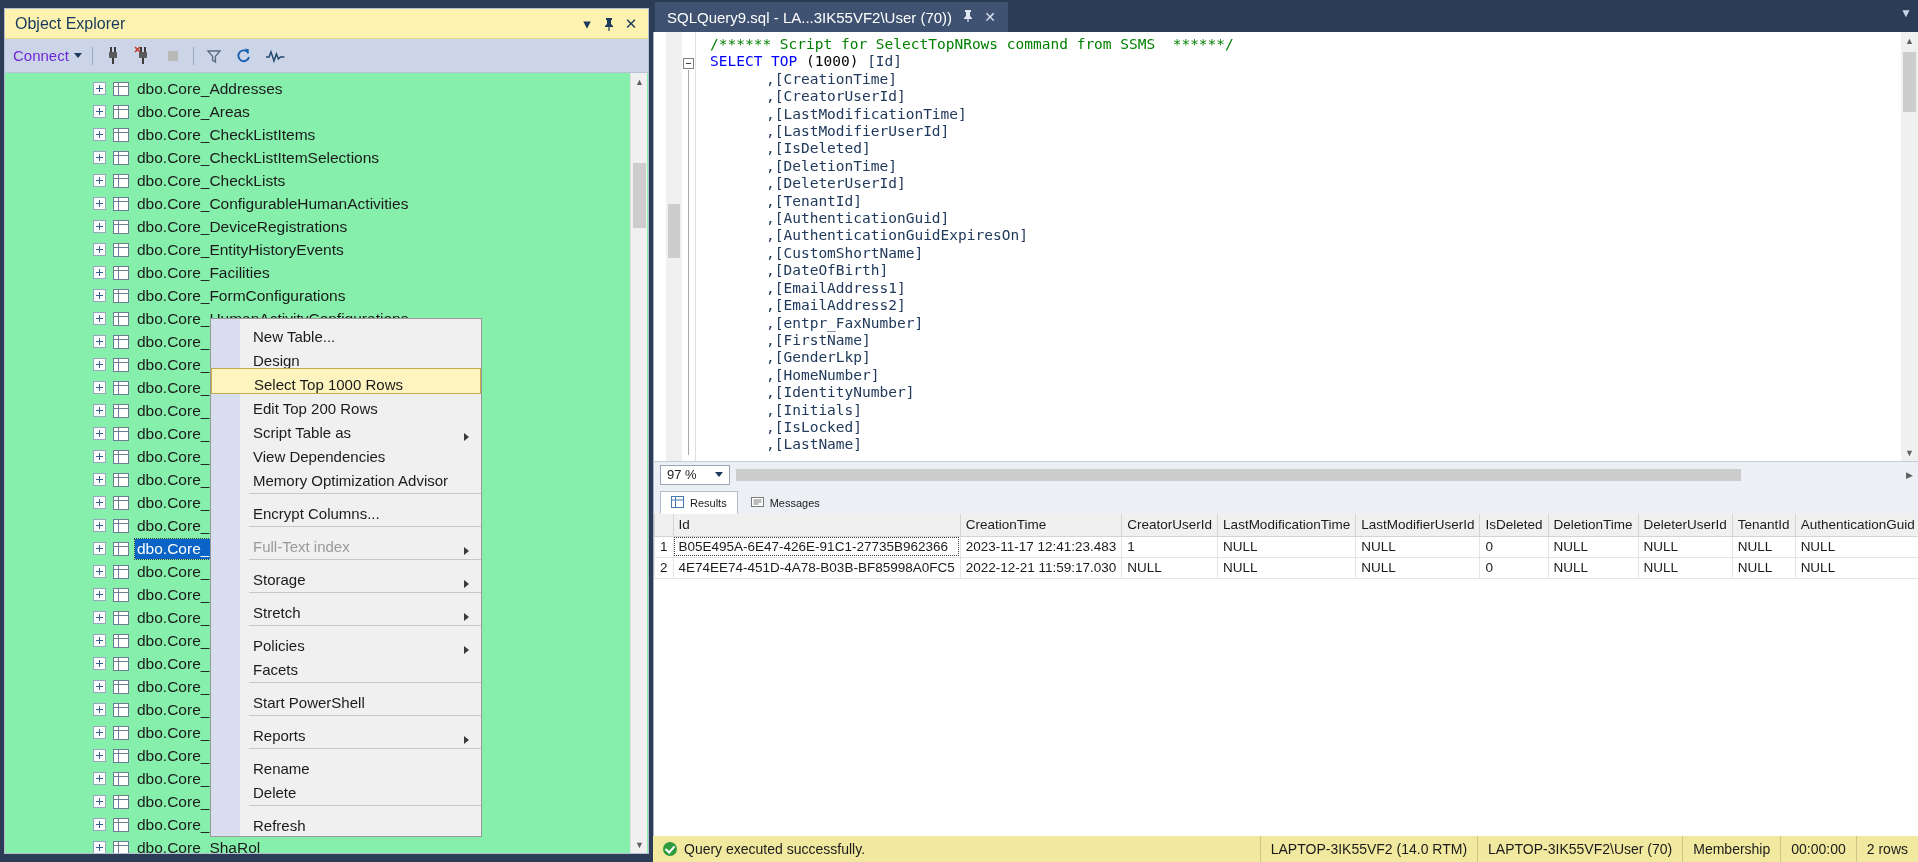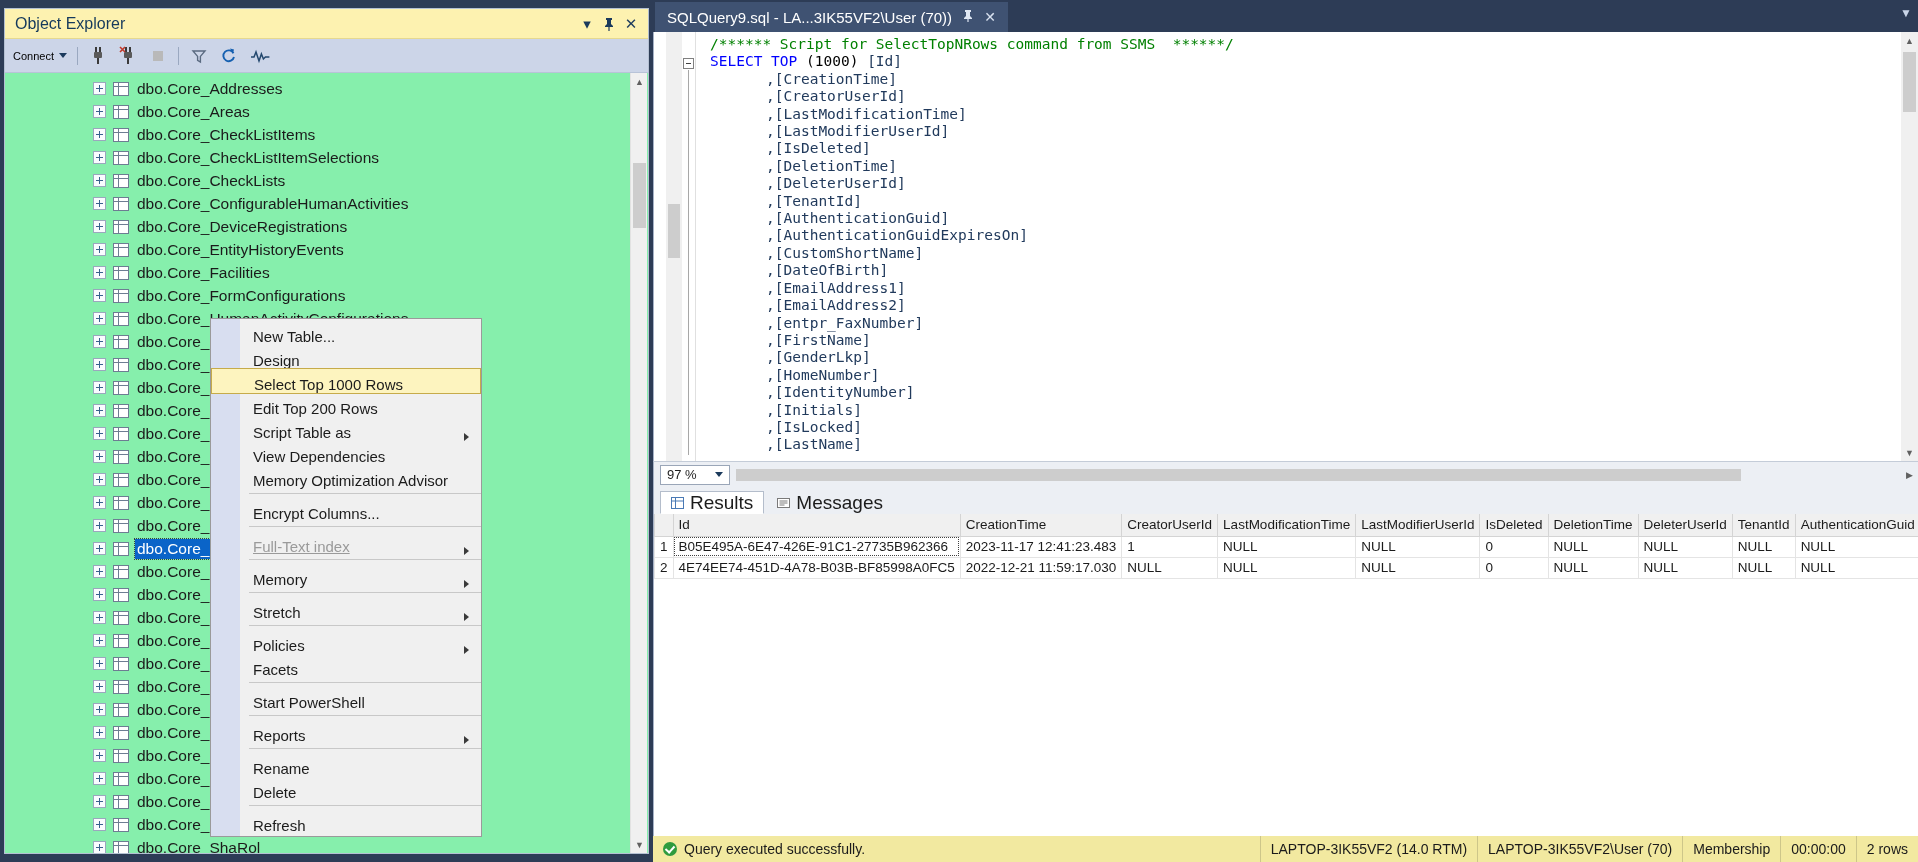--- a/index.html
+++ b/index.html
@@ -33,21 +33,21 @@
     width: 22px; height: 22px; display: flex;
     align-items: center; justify-content: center;
     color: #1b3a5c; font-size: 15px; cursor: pointer;
   }
   .oe-toolbar {
     height: 34px; background: #ccd5e8;
     display: flex; align-items: center; padding: 0 8px;
     gap: 10px; border-bottom: 1px solid #b8c3d8;
   }
   .connect-btn {
-    font-size: 11px; color: #000000; cursor: pointer;
+    font-size: 15px; color: #6d28d9; cursor: pointer;
     display: flex; align-items: center; gap: 5px;
   }
   .tri-down {
     width: 0; height: 0; border-left: 4px solid transparent;
     border-right: 4px solid transparent; border-top: 5px solid #1b3a5c;
   }
   .tb-sep { width: 1px; height: 18px; background: #9aa8c0; }
   .tb-ico { width: 20px; height: 22px; position: relative; cursor: pointer; }
 
   .oe-tree {
@@ -114,21 +114,21 @@
   }
   .ctx-item {
     position: relative; height: 24px; display: flex;
     align-items: flex-end; padding-left: 42px; padding-right: 10px;
     color: #1b1b1b; cursor: pointer; z-index: 2;
   }
   .ctx-item.hl {
     background: #fdf4bf; border: 1px solid #c6ab4a;
     height: 26px; margin: -1px 0;
   }
-  .ctx-item.disabled { color: #9a9a9a; cursor: default; text-decoration: underline; }
+  .ctx-item.disabled { color: #9a9a9a; cursor: default; }
   .ctx-sep {
     height: 1px; background: #c8c8c8; margin: 4px 0 4px 38px;
     position: relative; z-index: 2;
   }
   .ctx-arrow {
     position: absolute; right: 12px; width: 0; height: 0;
     border-top: 4px solid transparent; border-bottom: 4px solid transparent;
     border-left: 5px solid #3a3a3a;
   }
 
@@ -219,21 +219,21 @@
   }
 
   
   .results-tabs {
     height: 27px; background: #eceff4; display: flex;
     align-items: flex-end; gap: 2px; padding-left: 6px;
     border-left: 1px solid #a6b2c6;
   }
   .rtab {
     height: 23px; display: flex; align-items: center; gap: 6px;
-    padding: 0 10px; font-size: 19px; cursor: pointer;
+    padding: 0 10px; font-size: 11px; cursor: pointer;
     border: 1px solid transparent; color: #1b1b1b;
   }
   .rtab.active { background: #ffffff; border-color: #b4bdcb; border-bottom-color: #ffffff; }
   .grid-wrap {
     flex: 1; background: #ffffff; position: relative;
     border-left: 1px solid #a6b2c6; overflow: hidden;
   }
   table.rgrid { border-collapse: collapse; font-size: 13.5px; table-layout: fixed; }
   table.rgrid th {
     background: #f0f0f0; border: 1px solid #d4d4d4; border-top: none;
@@ -558,21 +558,21 @@
         <div class="ctx-item">
           <span>Encrypt Columns...</span>
         </div>
         <div class="ctx-sep"></div>
         <div class="ctx-item disabled">
           <span>Full-Text index</span>
           <span class="ctx-arrow"></span>
         </div>
         <div class="ctx-sep"></div>
         <div class="ctx-item">
-          <span>Memory</span>
+          <span>Storage</span>
           <span class="ctx-arrow"></span>
         </div>
         <div class="ctx-sep"></div>
         <div class="ctx-item">
           <span>Stretch</span>
           <span class="ctx-arrow"></span>
         </div>
         <div class="ctx-sep"></div>
         <div class="ctx-item">
           <span>Policies</span>

